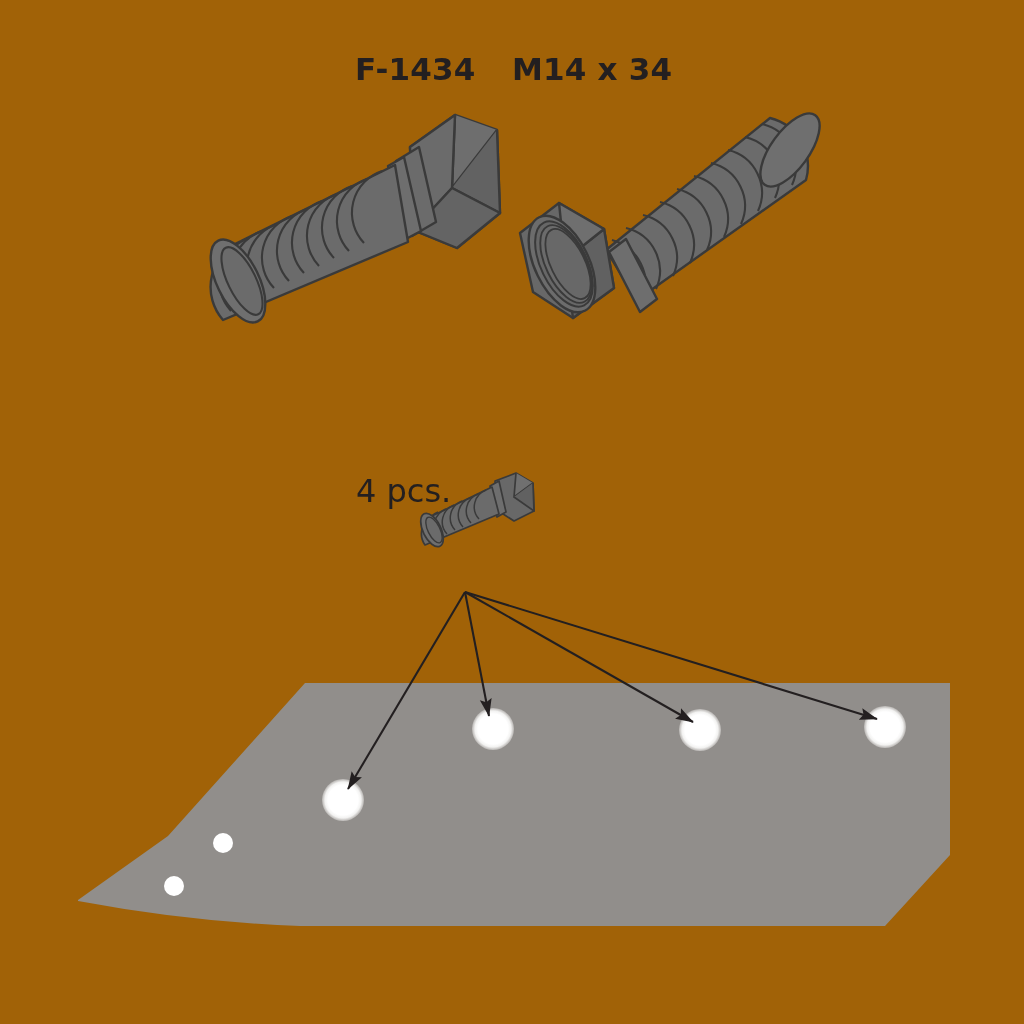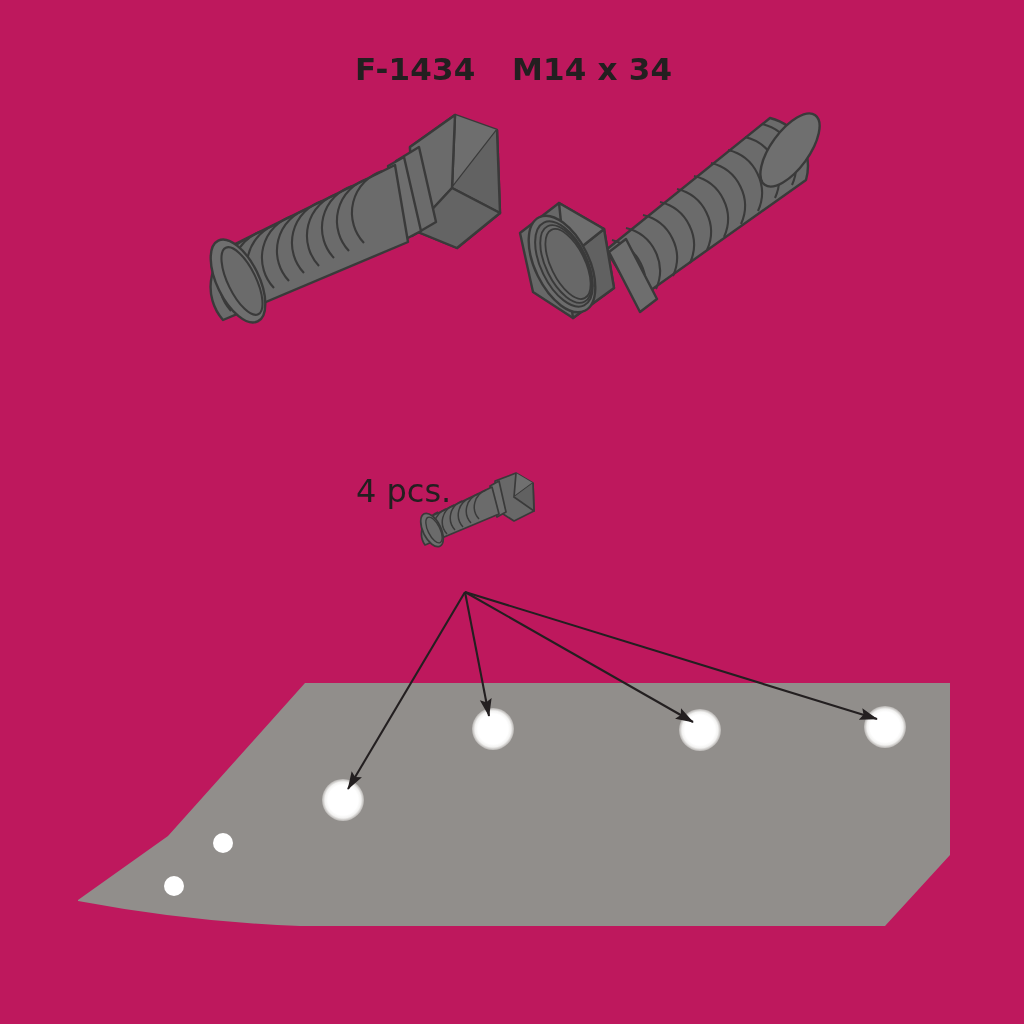--- a/index.html
+++ b/index.html
@@ -10,21 +10,21 @@
   body {
     width: 1024px;
     height: 1024px;
     font-family: "DejaVu Sans", sans-serif;
     overflow: hidden;
   }
   #canvas-root {
     position: relative;
     width: 1024px;
     height: 1024px;
-    background: #be185d;
+    background: #a16207;
   }
   svg.figure {
     position: absolute;
     top: 0;
     left: 0;
     width: 1024px;
     height: 1024px;
     display: block;
   }
   .lbl {

